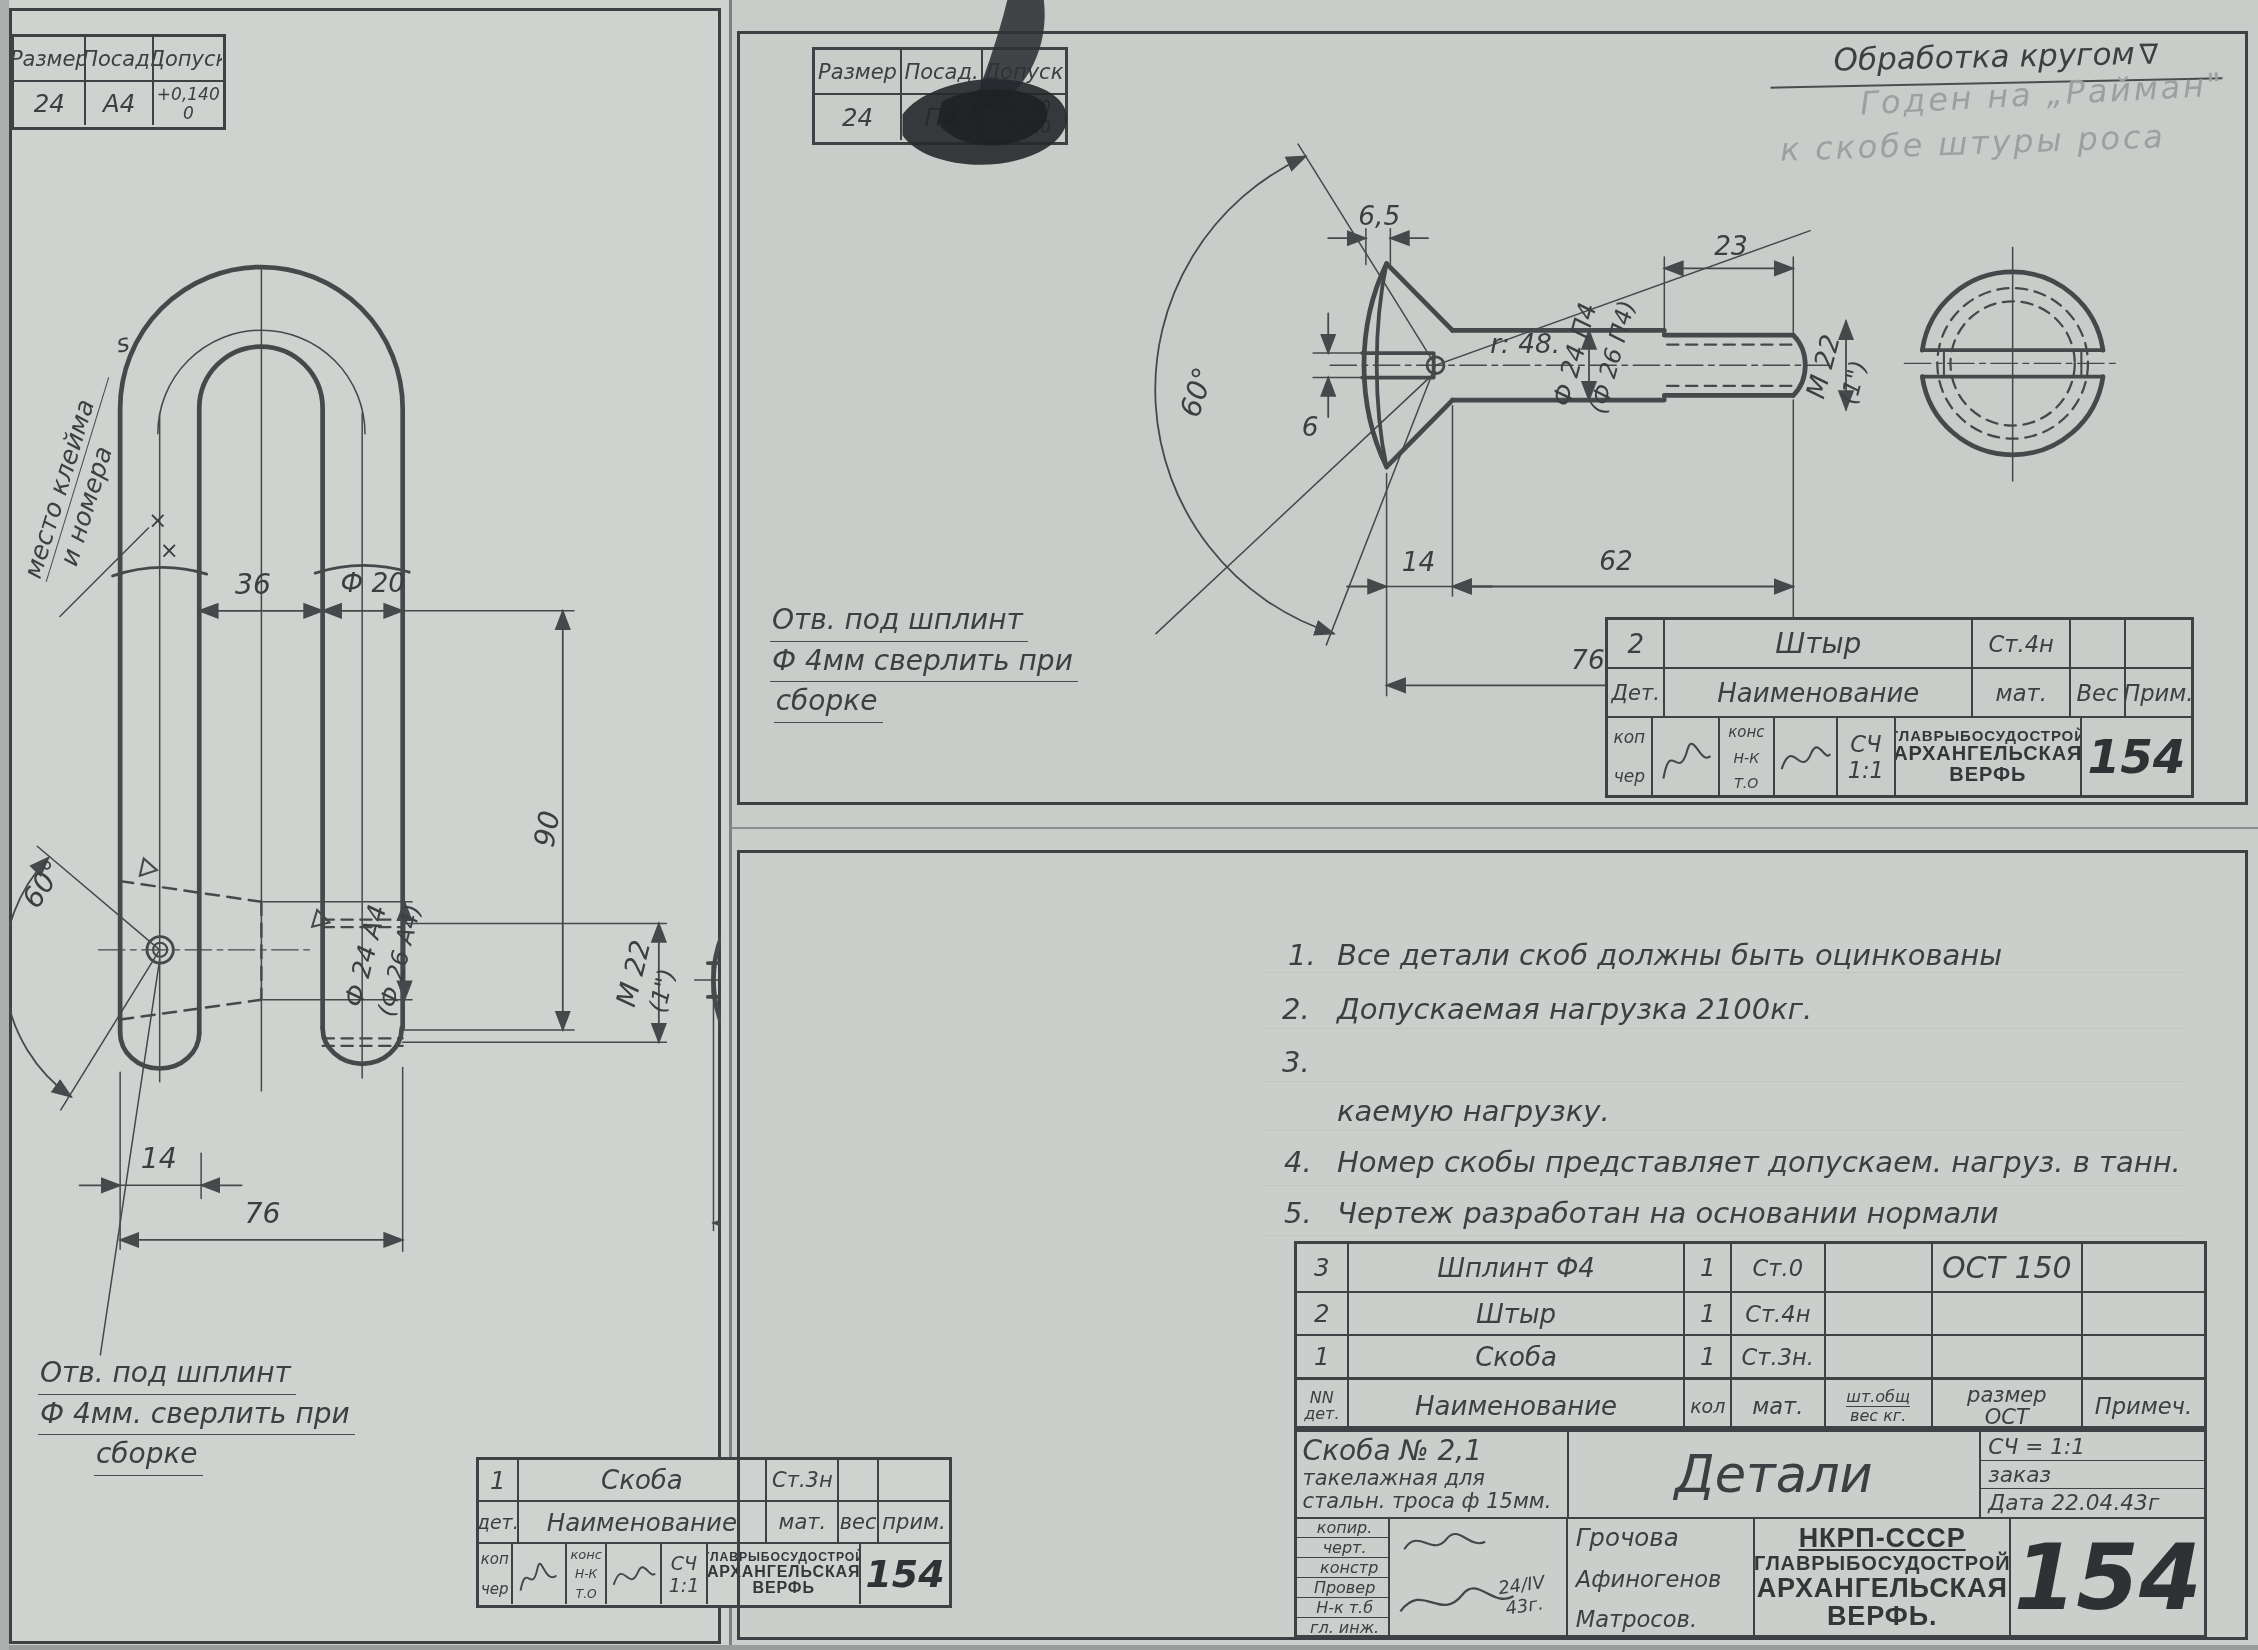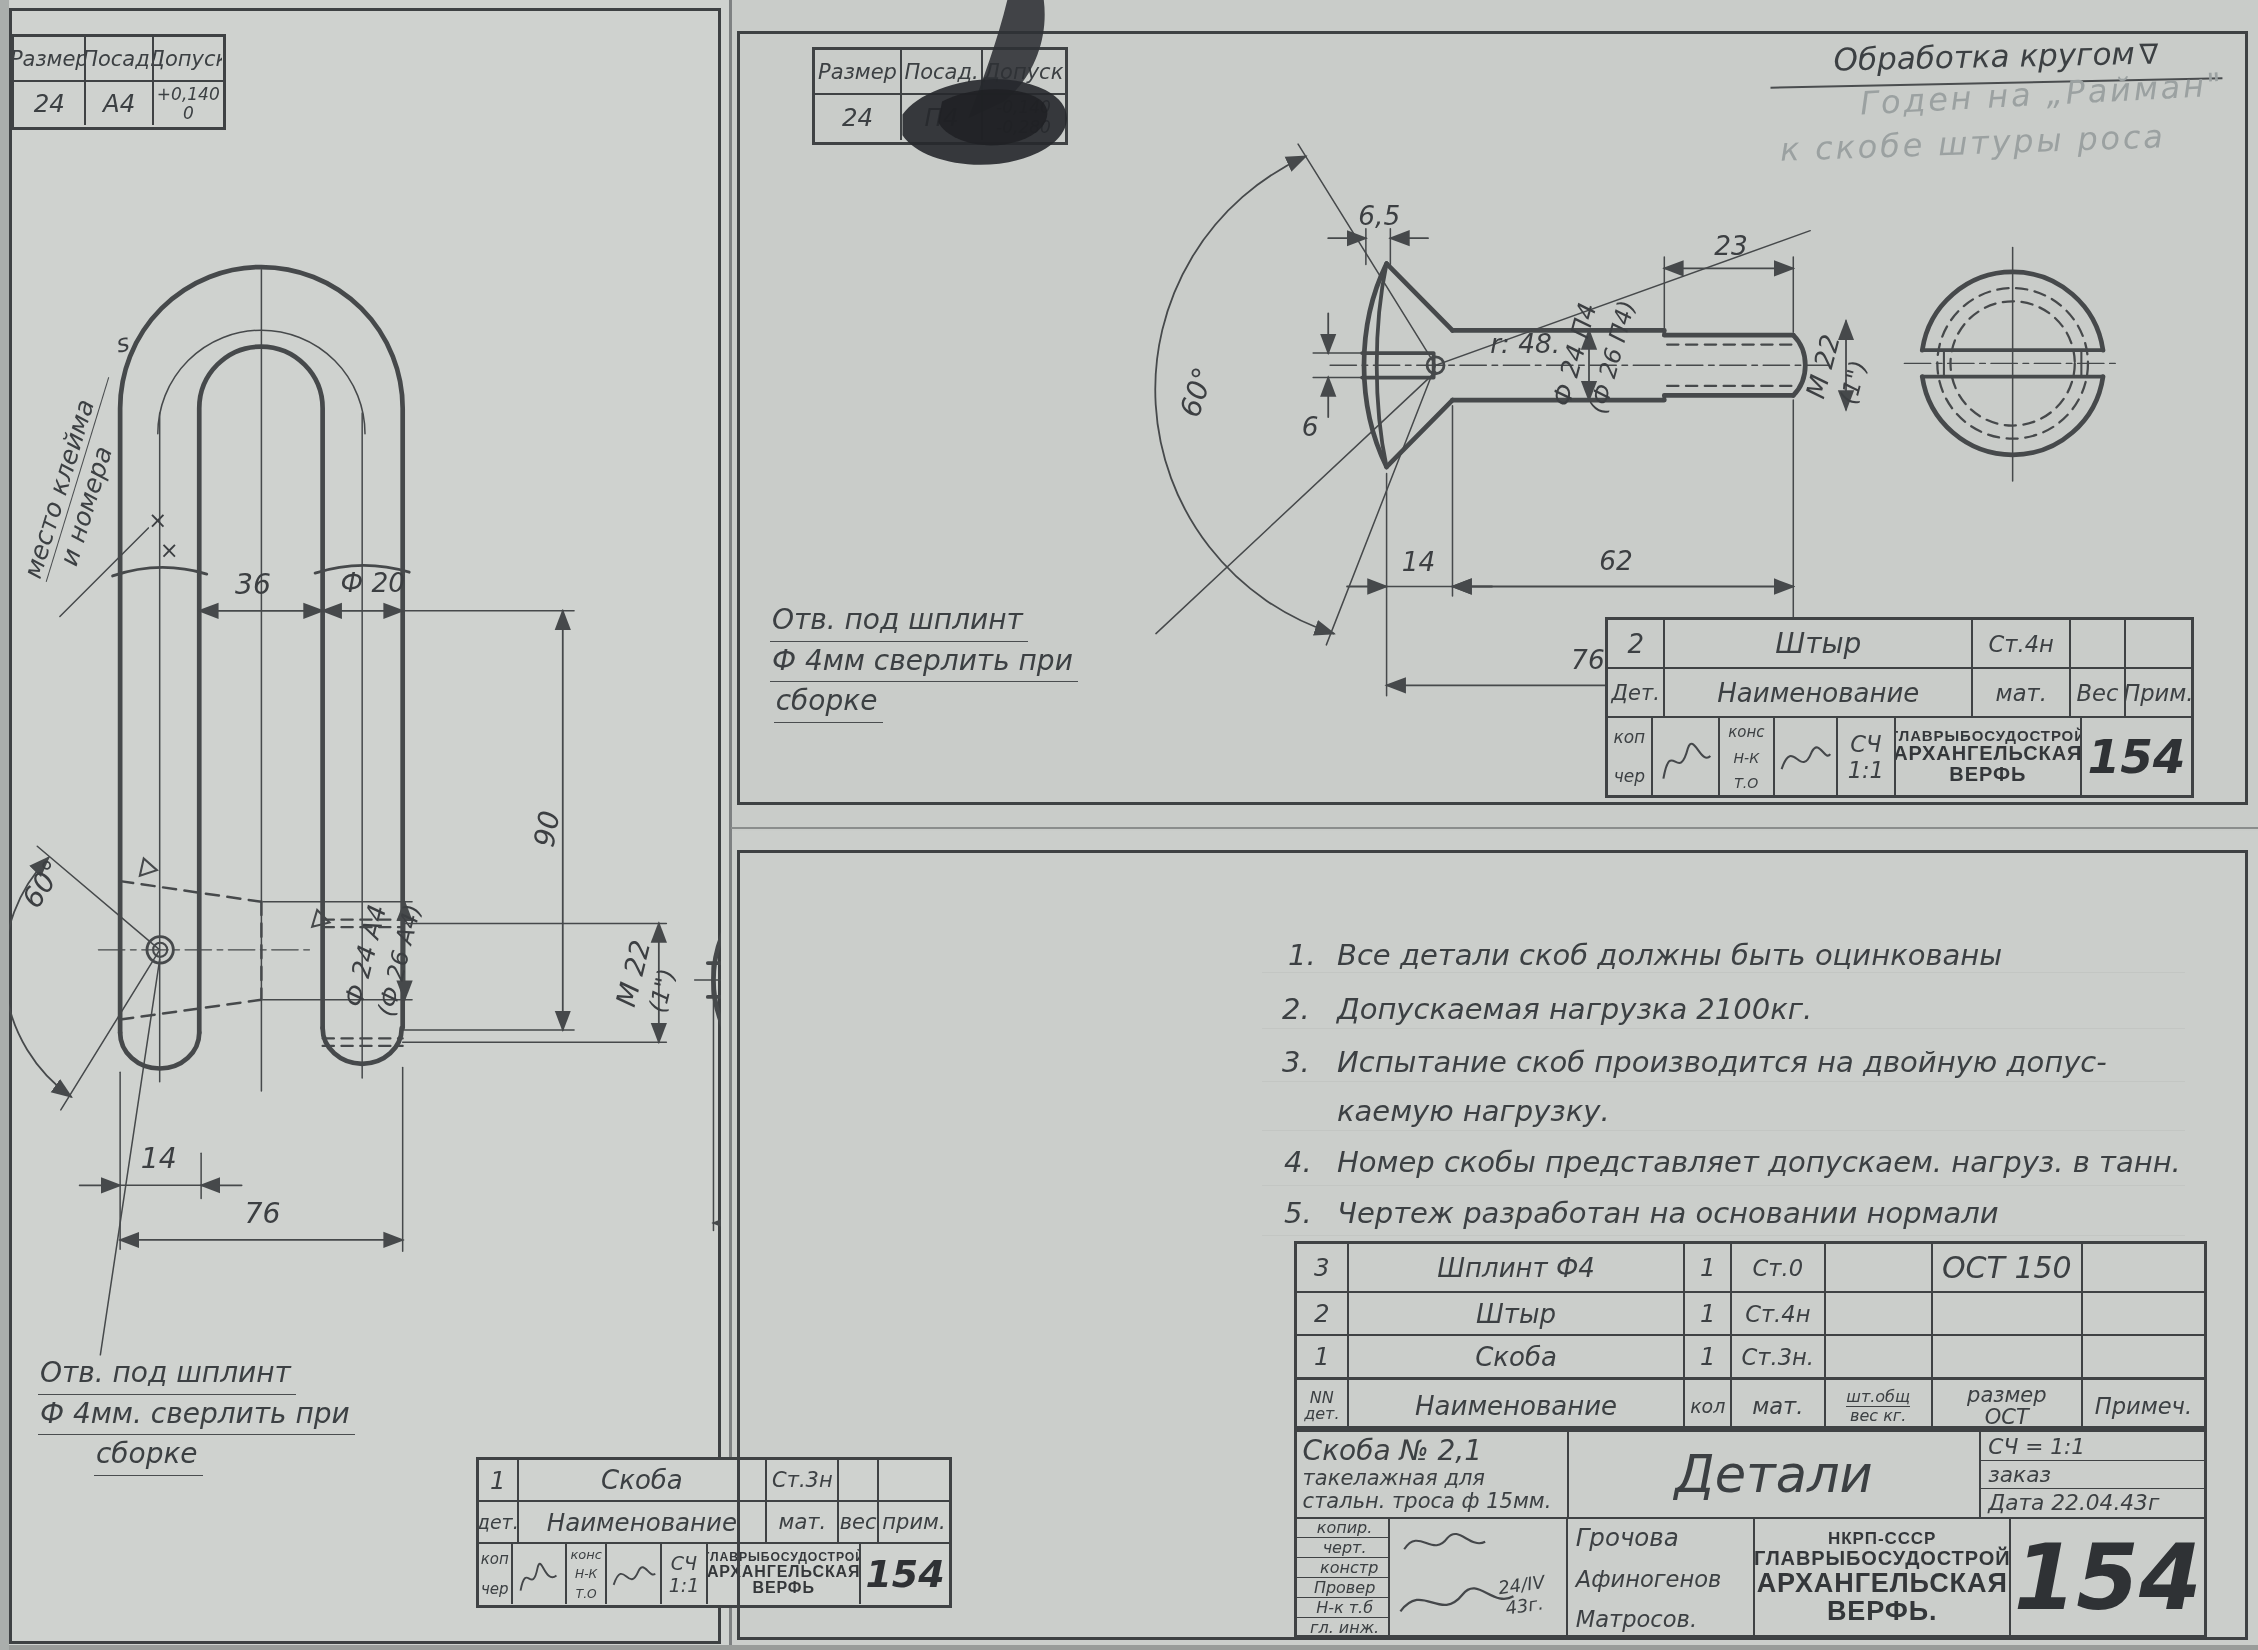--- a/index.html
+++ b/index.html
@@ -404,21 +404,20 @@
   <div class="guide" style="left:1262px;top:1081px;width:923px;"></div>
   <div class="guide" style="left:1262px;top:1130px;width:923px;"></div>
   <div class="guide" style="left:1262px;top:1185px;width:923px;"></div>
   <div class="guide" style="left:1262px;top:1235px;width:923px;"></div>
 
   <div class="abs hw" style="left:1288px;top:938px;font-size:29px;">1.</div>
   <div class="abs hw" style="left:1337px;top:938px;font-size:29px;">Все детали скоб должны быть оцинкованы</div>
   <div class="abs hw" style="left:1282px;top:992px;font-size:29px;">2.</div>
   <div class="abs hw" style="left:1337px;top:992px;font-size:29px;">Допускаемая нагрузка 2100кг.</div>
   <div class="abs hw" style="left:1282px;top:1045px;font-size:29px;">3.</div>
-  <div class="abs hw" style="left:1337px;top:1045px;font-size:29px;">Испытание скоб производится на двойную допус-</div>
   <div class="abs hw" style="left:1337px;top:1094px;font-size:29px;">каемую нагрузку.</div>
   <div class="abs hw" style="left:1284px;top:1145px;font-size:29px;">4.</div>
   <div class="abs hw" style="left:1337px;top:1145px;font-size:29px;">Номер скобы представляет допускаем. нагруз. в танн.</div>
   <div class="abs hw" style="left:1284px;top:1196px;font-size:29px;">5.</div>
   <div class="abs hw" style="left:1337px;top:1196px;font-size:29px;">Чертеж разработан на основании нормали</div>
   <div class="abs hw" style="left:1401px;top:1241px;font-size:29px;">Цупросвода Н-501</div>
 
   <div class="abs tb" style="left:1294px;top:1241px;width:913px;height:188px;background:#cbcecb;">
     <div class="row" style="height:49px;">
       <div class="cell hw" style="width:52px;font-size:24.5px;">3</div>
@@ -496,21 +495,21 @@
           <path d="M10,96 C34,64 52,108 76,78 C92,58 108,92 130,80" stroke="#44474a" stroke-width="2.4" fill="none"></path>
         </svg>
         <span class="hw" style="position:absolute;left:90px;top:55px;font-size:18px;transform:rotate(-8deg);">24/IV 43г.</span>
       </div>
       <div class="cell" style="width:188px;flex-direction:column;align-items:flex-start;padding:3.8px 7.5px;justify-content:space-between;">
         <span class="hw" style="font-size:24.5px;">Грочова</span>
         <span class="hw" style="font-size:22.6px;">Афиногенов</span>
         <span class="hw" style="font-size:22.6px;">Матросов.</span>
       </div>
       <div class="cell" style="width:258px;flex-direction:column;line-height:1.15;">
-        <span class="stamp" style="font-size:17px;">НКРП-СССР</span>
+        <span class="stamp" style="font-size:27px;text-decoration:underline;">НКРП-СССР</span>
         <span class="stamp" style="font-size:20px;">ГЛАВРЫБОСУДОСТРОЙ</span>
         <span class="stamp" style="font-size:27px;">АРХАНГЕЛЬСКАЯ</span>
         <span class="stamp" style="font-size:27px;">ВЕРФЬ.</span>
       </div>
       <div class="cell bignum" style="width:194px;font-size:90px;">154</div>
     </div>
   </div>
 
 </div>
 

